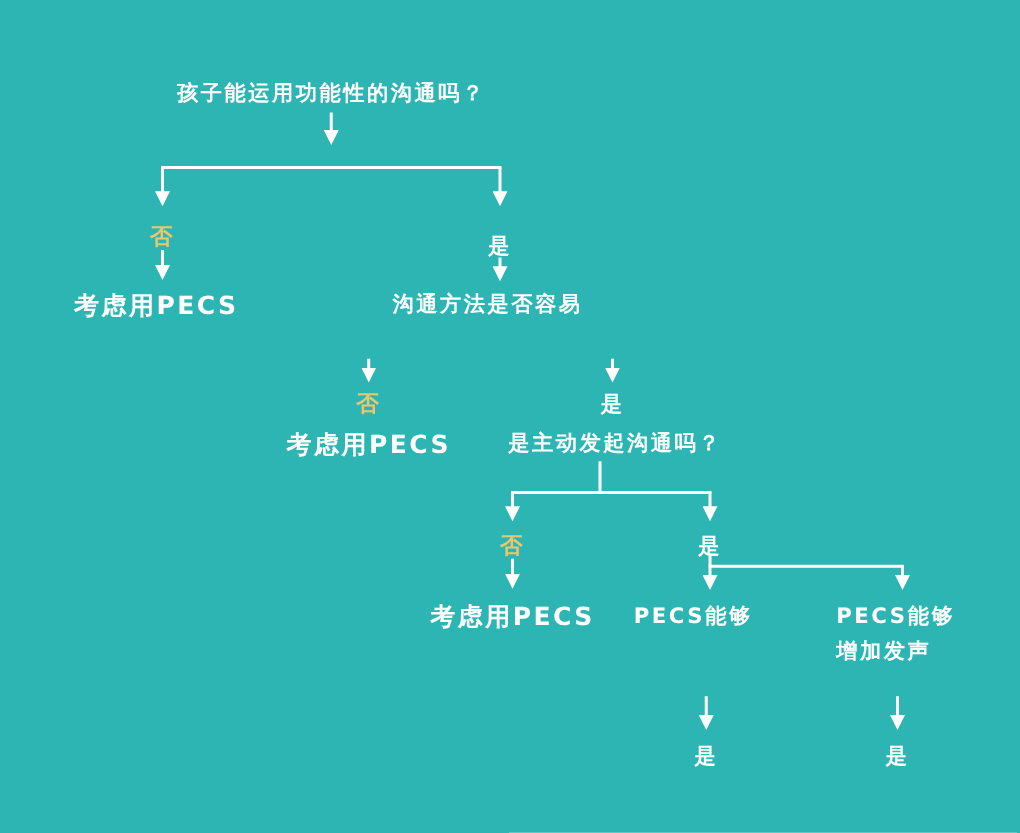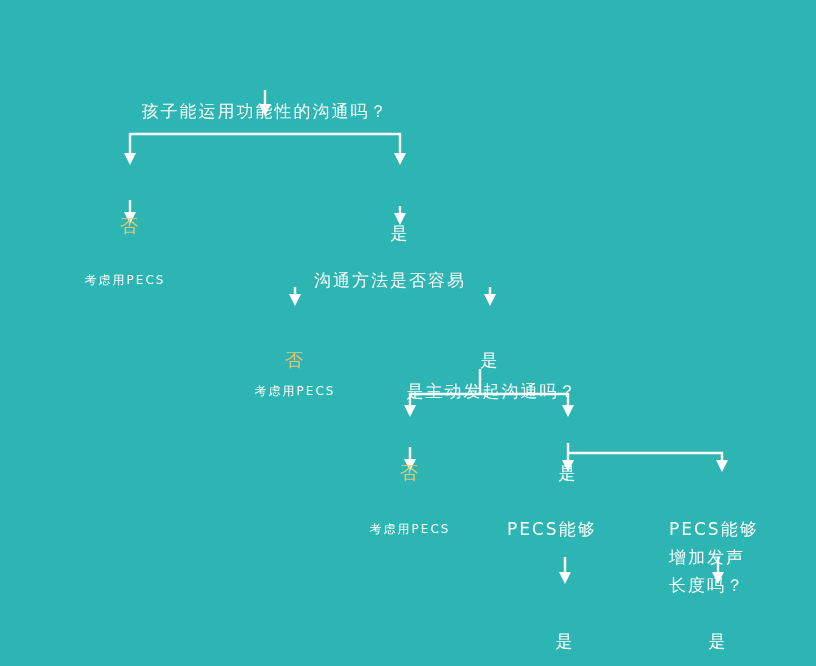--- a/index.html
+++ b/index.html
@@ -10,39 +10,38 @@
     font-family:"DejaVu Sans","Liberation Sans",sans-serif;
     overflow:hidden;
   }
   .connectors{
     position:absolute;left:0;top:0;width:816px;height:666px;
     pointer-events:none;
   }
   .label{
     position:absolute;
     color:#ffffff;
-    font-weight:400;
+    font-weight:700;
     font-size:17px;
     letter-spacing:2px;
     white-space:nowrap;
     transform:translateX(-50%);
     text-align:center;
     line-height:28px;
-    margin-top:36px;
   }
   .label.left-align{
     transform:none;
     text-align:left;
   }
   .label.no{
     color:#e8c76e;
     font-size:18px;
   }
   .label.result{
-    font-size:12px;
+    font-size:20px;
   }
   .label .line{display:block;}
 </style>
 </head>
 <body>
 
 <div class="stage">
 
   <svg class="connectors" width="816" height="666" viewBox="0 0 816 666" xmlns="http://www.w3.org/2000/svg">
     <defs>
@@ -110,18 +109,17 @@
 
   <div class="label left-align" style="left:507px;top:479px;">
     <span class="line">PECS能够</span>
   </div>
 
   <div class="label" style="left:565px;top:591px;">是</div>
 
   <div class="label left-align" style="left:669px;top:479px;">
     <span class="line">PECS能够</span>
     <span class="line">增加发声</span>
-    <span class="line">长度吗？</span>
   </div>
 
   <div class="label" style="left:718px;top:591px;">是</div>
 
 </div>
 
 </body></html>

